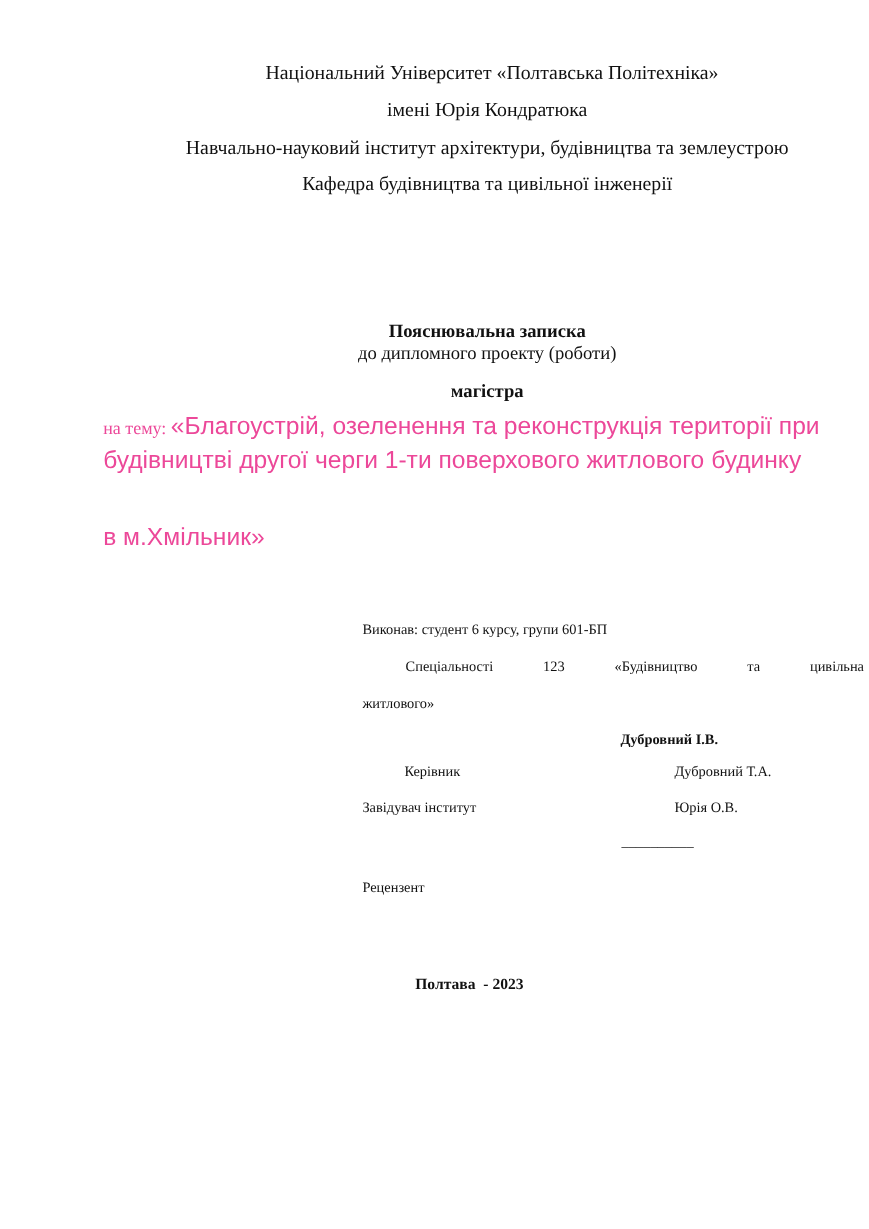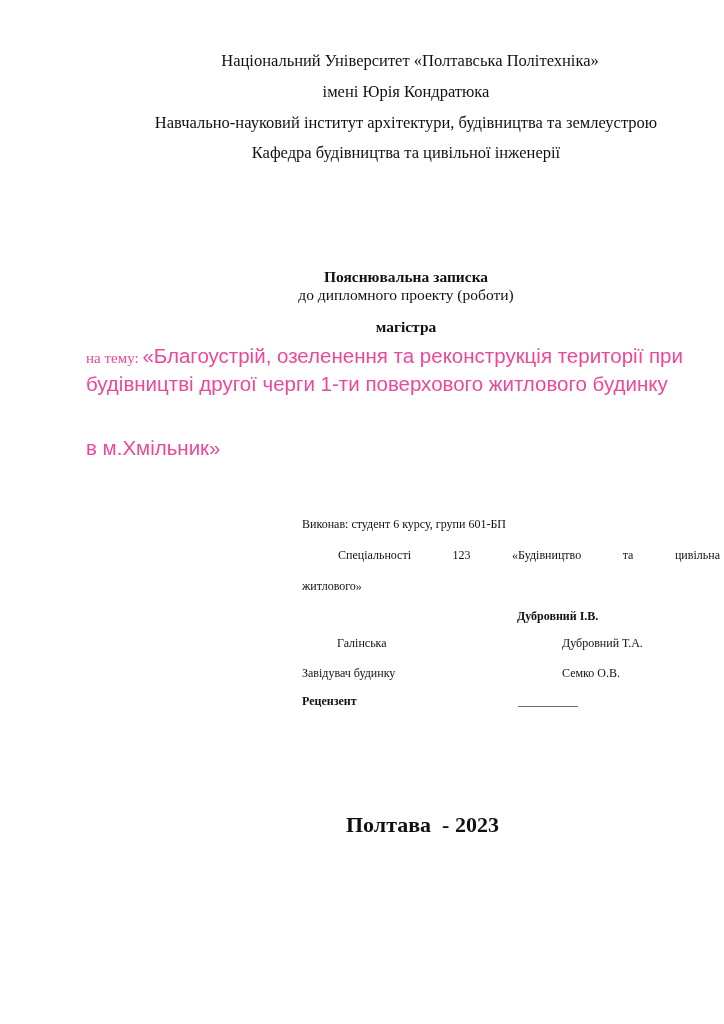--- a/index.html
+++ b/index.html
@@ -32,24 +32,24 @@
     <span class="topic-prefix">на тему: </span><span class="topic">«Благоустрій, озеленення та реконструкція території при</span>
   </div>
   <div class="topic-line topic" style="top:372px;">будівництві другої черги 1-ти поверхового житлового будинку</div>
   <div class="topic-line topic" style="top:400px;margin-top:36px;">в м.Хмільник»</div>
 
   <div class="sig" style="top:517px; left:302px;">Виконав: студент 6 курсу, групи 601-БП</div>
   <div class="sig" style="top:548px; left:338px; width:382px; text-align:justify; text-align-last:justify;">Спеціальності 123 «Будівництво та цивільна</div>
   <div class="sig" style="top:579px; left:302px;">житлового»</div>
   <div class="sig" style="top:609px; left:517px;font-weight:bold;">Дубровний І.В.</div>
 
-  <div class="sig" style="top:636px; left:337px;">Галінська</div>
+  <div class="sig" style="top:636px; left:337px;">Керівник</div>
   <div class="sig" style="top:636px; left:562px;">Дубровний Т.А.</div>
 
-  <div class="sig" style="top:666px; left:302px;">Завідувач будинку</div>
-  <div class="sig" style="top:666px; left:562px;">Семко О.В.</div>
+  <div class="sig" style="top:666px; left:302px;">Завідувач інститут</div>
+  <div class="sig" style="top:666px; left:562px;">Юрія О.В.</div>
 
-  <div class="sig" style="top:694px; left:302px;font-weight:bold;">Рецензент</div>
+  <div class="sig" style="top:732px; left:302px;">Рецензент</div>
   <div class="sig" style="top:694px; left:518px;">__________</div>
 
-  <div class="abs bold" style="top:812px; left:346px; font-size:22px; white-space:pre;">Полтава  - 2023</div>
+  <div class="abs bold" style="top:812px; left:346px; font-size:13px; white-space:pre;">Полтава  - 2023</div>
 
 </div>
 
 </body></html>

